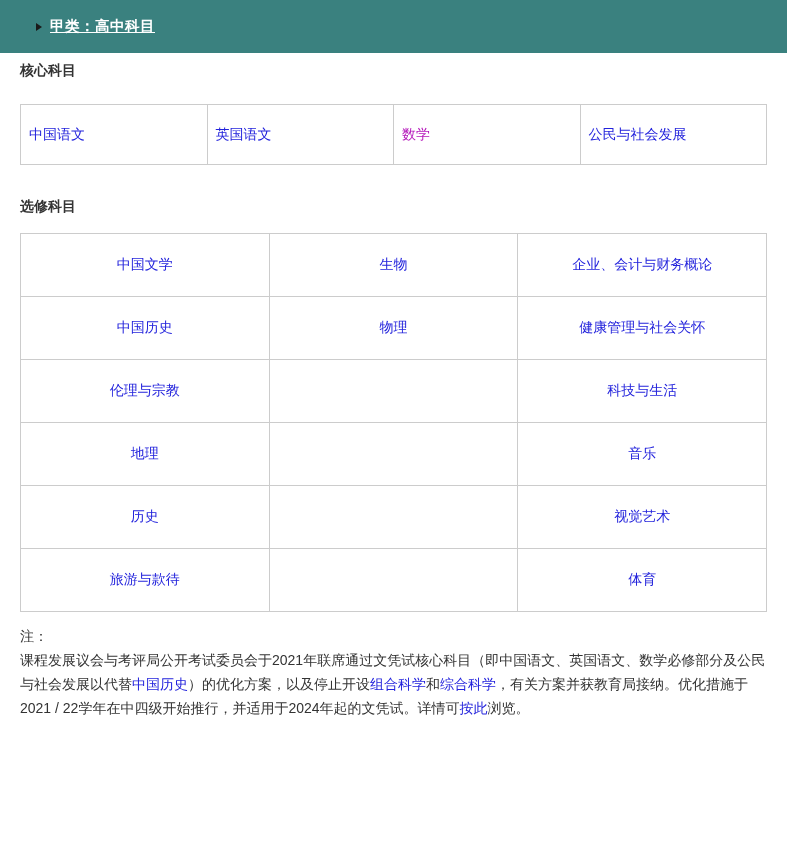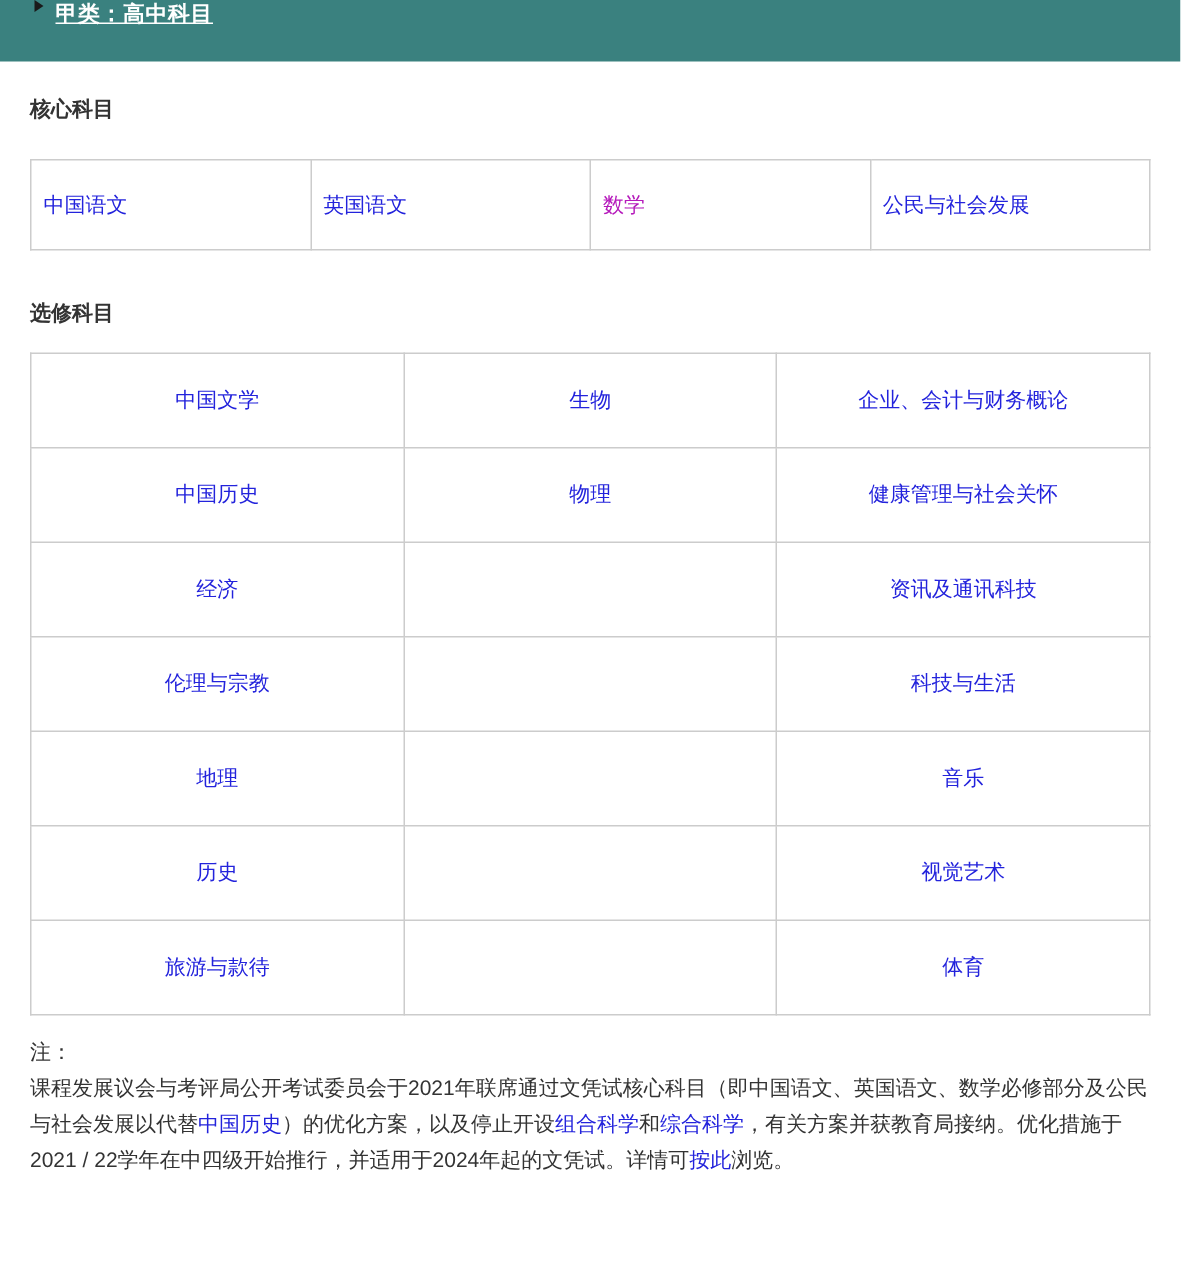--- a/index.html
+++ b/index.html
@@ -15,25 +15,25 @@
     margin: 0;
     padding: 0;
     background: #FFFFFF;
     font-family: "Liberation Sans", sans-serif;
     color: var(--text);
   }
   body { width: 787px; }
 
   .header-bar {
     width: 100%;
-    height: 41px;
+    height: 53px;
     background: var(--header-bg);
     display: flex;
-    align-items: flex-start;
-    padding-left: 23px;
+    align-items: center;
+    padding-left: 36px;
   }
   .arrow-icon {
     width: 0; height: 0;
     border-top: 4px solid transparent;
     border-bottom: 4px solid transparent;
     border-left: 6px solid #1a1a1a;
     margin-right: 8px;
     flex: 0 0 auto;
   }
   .header-link {
@@ -46,21 +46,21 @@
 
   .content { padding: 0 20px; }
 
   .section-heading {
     font-size: 14px;
     font-weight: bold;
     color: var(--text);
     line-height: 16px;
     margin: 0;
   }
-  #core-heading { margin-top: 23px; margin-bottom: 26px; }
+  #core-heading { margin-top: 9px; margin-bottom: 26px; }
   #elective-heading { margin-top: 33px; margin-bottom: 19px; }
 
   table {
     width: 100%;
     border-collapse: collapse;
     table-layout: fixed;
     margin-top: 14px;
   }
   td {
     border: 1px solid var(--border);
@@ -114,25 +114,20 @@
           <td><a class="subject-link">中国文学</a></td>
           <td><a class="subject-link">生物</a></td>
           <td><a class="subject-link">企业、会计与财务概论</a></td>
         </tr>
         <tr>
           <td><a class="subject-link">中国历史</a></td>
           <td><a class="subject-link">物理</a></td>
           <td><a class="subject-link">健康管理与社会关怀</a></td>
         </tr>
         <tr>
-          <td><a class="subject-link">经济</a></td>
-          <td></td>
-          <td><a class="subject-link">资讯及通讯科技</a></td>
-        </tr>
-        <tr>
           <td><a class="subject-link">伦理与宗教</a></td>
           <td></td>
           <td><a class="subject-link">科技与生活</a></td>
         </tr>
         <tr>
           <td><a class="subject-link">地理</a></td>
           <td></td>
           <td><a class="subject-link">音乐</a></td>
         </tr>
         <tr>

